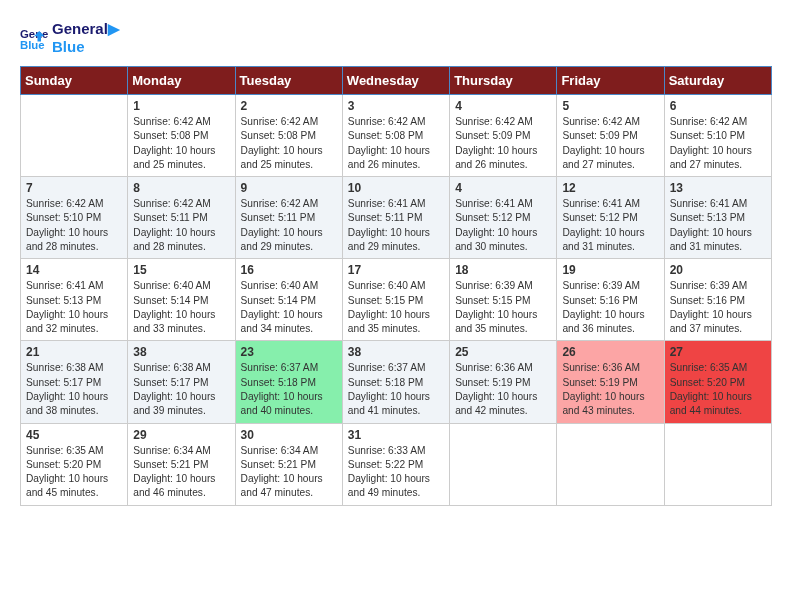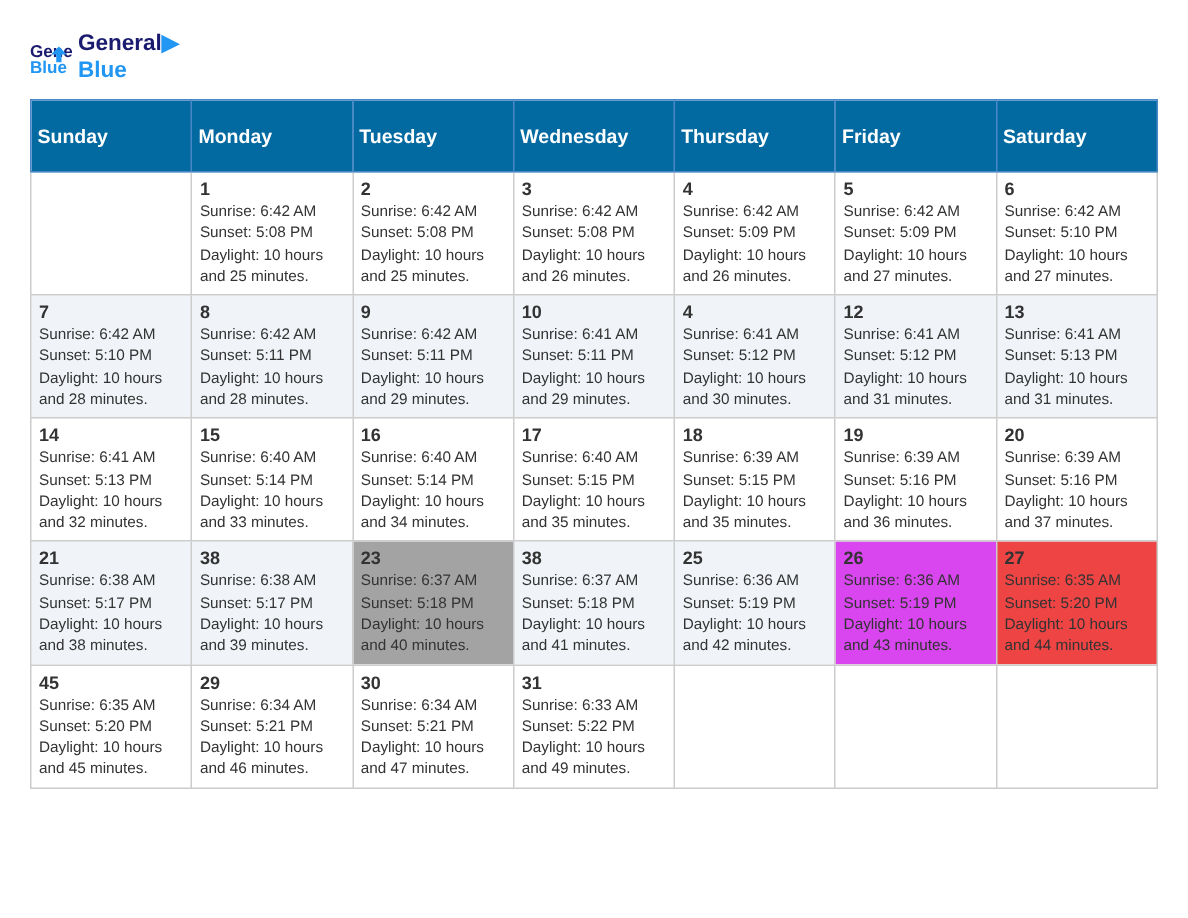--- a/index.html
+++ b/index.html
@@ -38,25 +38,25 @@
       font-size: 16px;
       color: #333;
       margin-top: 4px;
     }
     .calendar {
       width: 100%;
       border-collapse: collapse;
       border: 1px solid #ccc;
     }
     .calendar th {
-      background-color: #0369a1;
+      background-color: #7f1d1d;
       color: white;
       font-size: 13px;
       font-weight: bold;
-      padding: 16px 4px;
+      padding: 6px 4px;
       text-align: left;
       border: 1px solid #4a87c7;
     }
     .calendar td {
       vertical-align: top;
       border: 1px solid #ccc;
       padding: 4px 5px;
       width: 107px;
       min-height: 80px;
       font-size: 10.5px;
@@ -271,42 +271,42 @@
 Daylight: 10 hours
 and 38 minutes.</div>
         </td>
         <td style="background: rgb(240, 244, 248);">
           <span class="day-number">38</span>
           <div class="cell-content" style="white-space: pre-line;">Sunrise: 6:38 AM
 Sunset: 5:17 PM
 Daylight: 10 hours
 and 39 minutes.</div>
         </td>
-        <td style="background: #a3a3a3;">
+        <td style="background: #86efac;">
           <span class="day-number">23</span>
           <div class="cell-content" style="white-space: pre-line;">Sunrise: 6:37 AM
 Sunset: 5:18 PM
 Daylight: 10 hours
 and 40 minutes.</div>
         </td>
         <td style="background: rgb(240, 244, 248);">
           <span class="day-number">38</span>
           <div class="cell-content" style="white-space: pre-line;">Sunrise: 6:37 AM
 Sunset: 5:18 PM
 Daylight: 10 hours
 and 41 minutes.</div>
         </td>
         <td style="background: rgb(240, 244, 248);">
           <span class="day-number">25</span>
           <div class="cell-content" style="white-space: pre-line;">Sunrise: 6:36 AM
 Sunset: 5:19 PM
 Daylight: 10 hours
 and 42 minutes.</div>
         </td>
-        <td style="background: #d946ef;">
+        <td style="background: #fca5a5;">
           <span class="day-number">26</span>
           <div class="cell-content" style="white-space: pre-line;">Sunrise: 6:36 AM
 Sunset: 5:19 PM
 Daylight: 10 hours
 and 43 minutes.</div>
         </td>
         <td style="background: #ef4444;">
           <span class="day-number">27</span>
           <div class="cell-content" style="white-space: pre-line;">Sunrise: 6:35 AM
 Sunset: 5:20 PM

